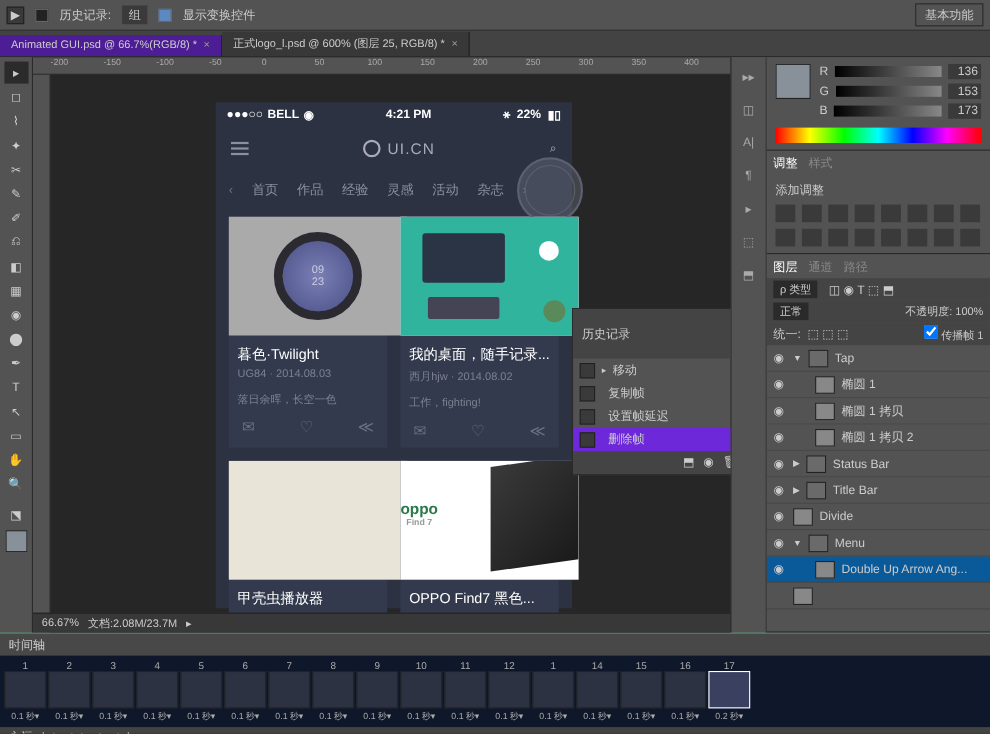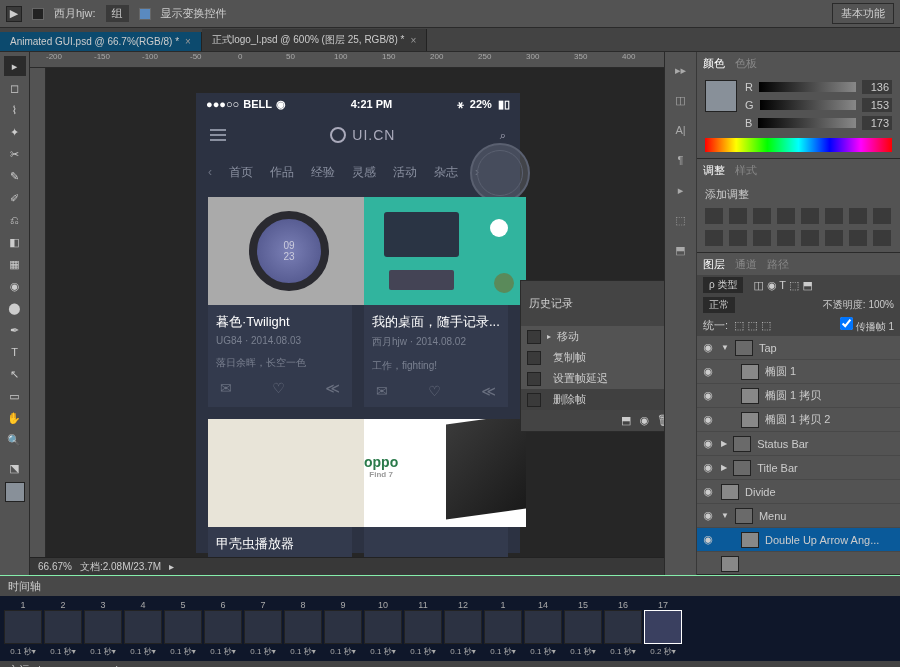--- a/index.html
+++ b/index.html
@@ -3,21 +3,21 @@
 <meta charset="utf-8">
 <style>
 * { margin: 0; padding: 0; box-sizing: border-box; font-family: "Microsoft YaHei", Arial, sans-serif; }
 body { background: #535353; color: #ccc; font-size: 11px; width: 900px; height: 667px; overflow: hidden; position: relative; }
 .topbar { height: 28px; background: #535353; border-bottom: 1px solid #2a2a2a; display: flex; align-items: center; padding: 0 6px; gap: 10px; }
 .topbar .icon-btn { width: 16px; height: 16px; background: #3a3a3a; border: 1px solid #222; display:flex; align-items:center; justify-content:center; }
 .topbar .chk { width:12px; height:12px; background:#222; border:1px solid #666; }
 .topbar-right { position:absolute; right:6px; top:3px; background:#535353; border:1px solid #2a2a2a; padding:2px 8px; }
 .tabs { height: 24px; display: flex; background: #434343; border-bottom: 1px solid #2a2a2a; align-items: flex-end; }
 .tab { padding: 4px 10px; background: #383838; border-right: 1px solid #222; font-size: 10px; display:flex; align-items:center; gap:6px; }
-.tab.active { background: #0c4a6e; }
+.tab.active { background: #4c1d95; }
 .tab .close { color: #999; }
 .main { display: flex; height: 523px; }
 .left-tools { width: 30px; background: #535353; border-right: 1px solid #2a2a2a; padding-top: 4px; display:flex; flex-direction:column; gap:2px; align-items:center; }
 .tool { width: 22px; height: 20px; display:flex; align-items:center; justify-content:center; color:#ccc; cursor: default; }
 .tool.sel { background: #2b2b2b; }
 .canvas-area { flex: 1; background: #262626; position: relative; overflow: hidden; }
 .ruler-h { height: 16px; background: #535353; border-bottom: 1px solid #2a2a2a; display:flex; font-size:8px; color:#aaa; padding-left:16px; }
 .ruler-h span { width: 48px; flex-shrink:0; }
 .ruler-v { width: 16px; background:#535353; border-right:1px solid #2a2a2a; position:absolute; left:0; top:16px; bottom:0; }
 .workspace { position:absolute; left:16px; top:16px; right:0; bottom:0; background: #262626; }
@@ -76,40 +76,40 @@
 .layer-row { display:flex; align-items:center; gap:6px; padding:2px 4px; height:24px; background:#535353; border-bottom:1px solid #484848; }
 .layer-row.sel { background:#0a5a9a; }
 .layer-row .eye { width:14px; text-align:center; color:#ccc; }
 .layer-row .thumb { width:18px; height:16px; background:#888; border:1px solid #222; }
 .layer-row .thumb.folder { background:#6a6a6a; }
 .layer-row .indent { width:14px; }
 .layer-row .tri { color:#ccc; font-size:8px; }
 .history-panel { position:absolute; left:490px; top:228px; width:160px; background:#535353; border:1px solid #2a2a2a; }
 .history-panel .hdr { padding:15px 8px; background:#444; font-size:11px; }
 .history-panel .row { display:flex; align-items:center; gap:6px; padding:3px 6px; font-size:11px; }
-.history-panel .row.sel { background:#404040; }
+.history-panel .row.sel { background:#6d28d9; }
 .history-panel .row .hb { width:14px; height:14px; background:#3a3a3a; border:1px solid #222; }
 .history-panel .foot { display:flex; justify-content:flex-end; gap:8px; padding:4px 8px; background:#444; }
 .timeline { height: 92px; background:#0f172a; border-top:1px solid #86efac; }
 .timeline .hdr { height:20px; display:flex; align-items:center; padding:0 8px; background:#484848; }
 .frames { display:flex; gap:2px; padding:4px; overflow:hidden; }
 .frame { width:38px; text-align:center; }
 .frame .num { font-size:9px; color:#aaa; }
 .frame .pic { width:38px; height:34px; background:#2c3242; border:1px solid #222; }
 .frame.sel .pic { border:1px solid #fff; background:#3a4060; }
 .frame .dur { font-size:8px; color:#aaa; margin-top:2px; }
 .timeline .ctrls { display:flex; align-items:center; gap:8px; padding:2px 8px; background:#434343; }
 </style>
 </head>
 <body>
 
 <div class="topbar">
   <div class="icon-btn">▶</div>
   <div class="chk"></div>
-  <span>西月hjw:</span>
+  <span>历史记录:</span>
   <span style="background:#3a3a3a;padding:1px 6px;">组</span>
   <div class="chk" style="background:#5a8ac0"></div>
   <span>显示变换控件</span>
   <div class="topbar-right">基本功能</div>
 </div>
 
 <div class="tabs">
   <div class="tab active">
     <span>Animated GUI.psd @ 66.7%(RGB/8) *</span>
     <span class="close">×</span>
@@ -243,20 +243,23 @@
                 <div class="card-title">甲壳虫播放器</div>
               </div>
           </div>
           <div class="card">
             <div class="card-img white">
               <div style="display:flex;width:100%;height:100%">
                   <div class="oppo">oppo<small>Find 7</small></div>
                   <div class="phone-img" style="margin-left:auto"></div>
                 </div>
             </div>
+            <div class="card-body">
+                <div class="card-title">OPPO Find7 黑色...</div>
+              </div>
           </div>
         </div>
       </div>
     </div>
     <div class="zoom-bar">
       <span>66.67%</span>
       <span>文档:2.08M/23.7M</span>
       <span>▸</span>
     </div>
 
@@ -295,24 +298,20 @@
       <div class="ricon">▸▸</div>
       <div class="ricon">◫</div>
       <div class="ricon">A|</div>
       <div class="ricon">¶</div>
       <div class="ricon">▸</div>
       <div class="ricon">⬚</div>
       <div class="ricon">⬒</div>
     </div>
     <div class="panels">
       <div class="panel">
-        <div class="panel-tabs">
-          <span class="active">颜色</span>
-          <span>色板</span>
-        </div>
         <div class="color-panel">
           <div class="swatch"></div>
           <div style="overflow:hidden">
             <div class="rgb-row">
                 <span>R</span>
                 <div class="slider"></div>
                 <span class="val">136</span>
               </div>
             <div class="rgb-row">
                 <span>G</span>

